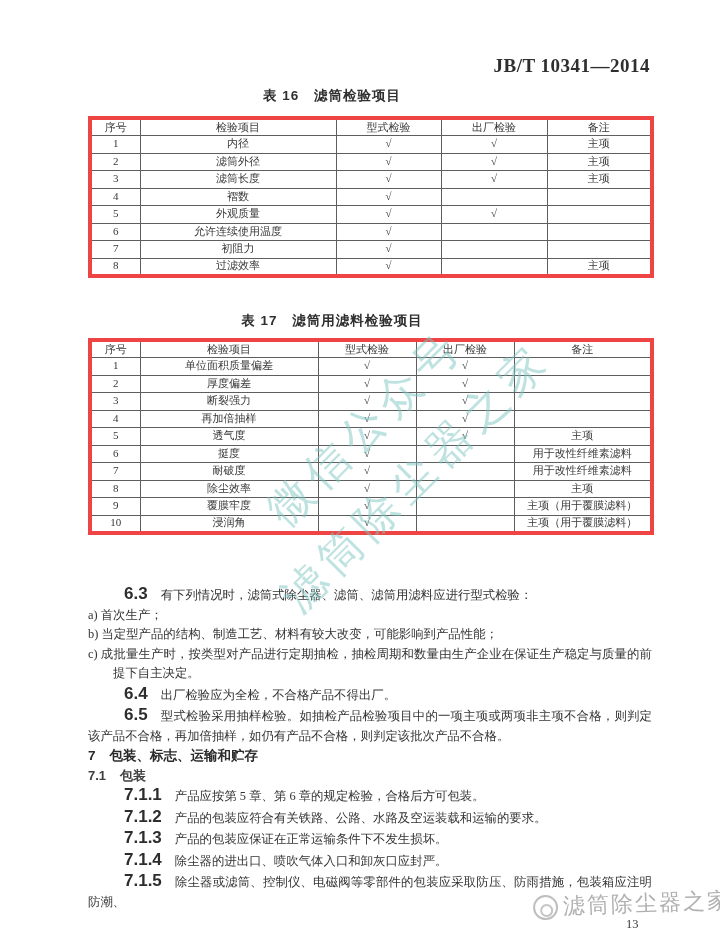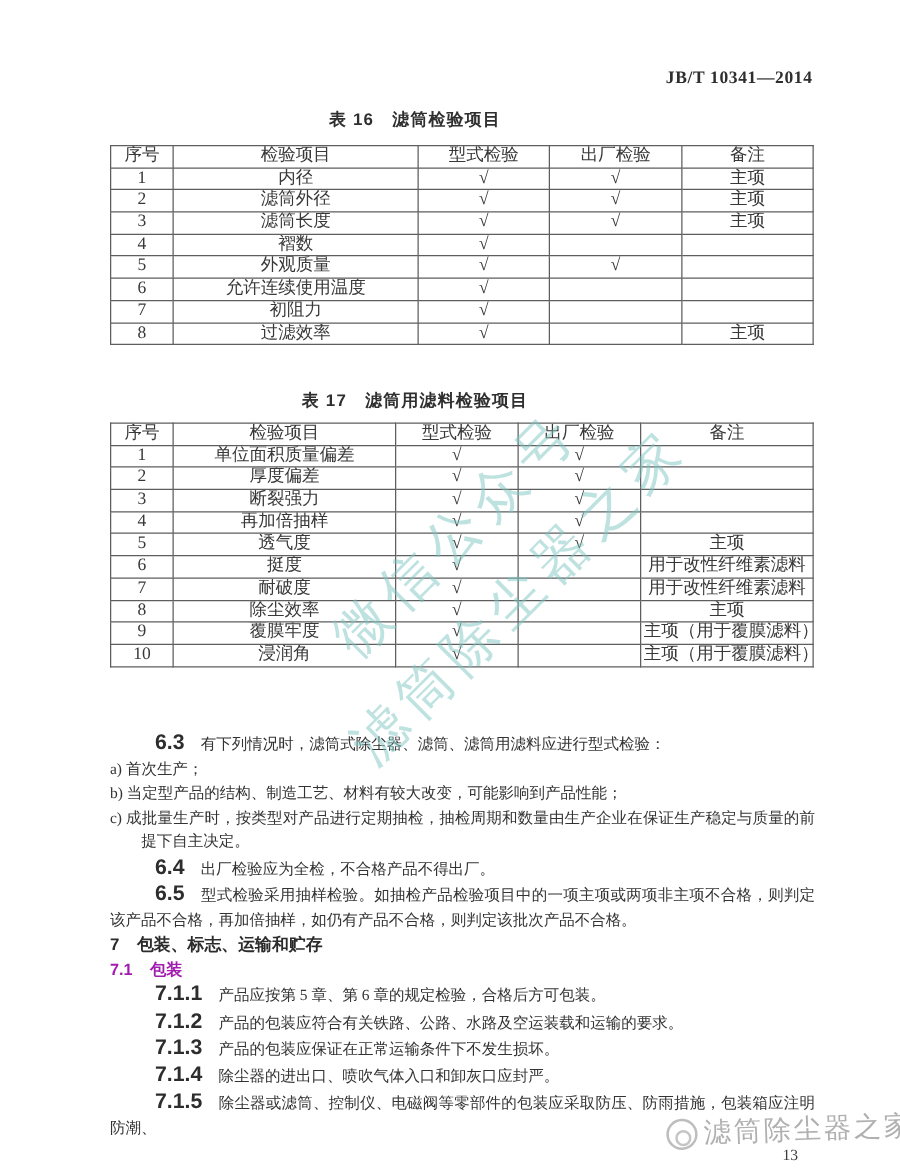--- a/index.html
+++ b/index.html
@@ -4,36 +4,36 @@
 <style>
   * { margin:0; padding:0; box-sizing:border-box; }
   html,body { background:#ffffff; }
   .page {
     position:relative; width:720px; height:941px; margin:0 auto;
     background:#ffffff; overflow:hidden;
     font-family:"Liberation Serif", serif; color:#3a3a3a;
   }
   .std-header {
     position:absolute; top:55px; left:0; width:650px;
-    text-align:right; font-weight:bold; font-size:14px;
+    text-align:right; font-weight:bold; font-size:19px;
     letter-spacing:0.5px; color:#2e2e2e;
     font-family:"Liberation Serif", serif;
   }
   .tbl-caption {
     position:absolute; left:0; width:664px; text-align:center;
     font-family:"Liberation Sans", sans-serif;
     font-weight:bold; font-size:13.5px; color:#2f2f2f; letter-spacing:1px;
   }
   .cap16 { top:87px; }
   .cap17 { top:312px; }
   table.stdtbl {
     position:absolute; left:88px; width:562px;
     border-collapse:collapse; table-layout:fixed;
-    font-size:14px; color:#383838;
-    border:1px solid #ef4444;
+    font-size:11px; color:#383838;
+    border:4px solid #ef4444;
   }
   .t16 { top:116px; }
   .t17 { top:338px; }
   table.stdtbl th, table.stdtbl td {
     border:1px solid #5e5e5e; text-align:center; vertical-align:middle;
     height:17.5px; line-height:1.05; font-weight:normal; padding:1px 2px;
     overflow:hidden; white-space:nowrap;
   }
   .t16 col.c0{width:50px} .t16 col.c1{width:196px} .t16 col.c2{width:105px} .t16 col.c3{width:106px} .t16 col.c4{width:105px}
   .t17 col.c0{width:50px} .t17 col.c1{width:178px} .t17 col.c2{width:98px}  .t17 col.c3{width:98px}  .t17 col.c4{width:138px}
@@ -48,21 +48,21 @@
     font-size:17px; margin-right:13px; color:#2d2d2d;margin-left:36px;
   }
   .abc { margin-left:22px; padding-left:25px; text-indent:-25px; }
   .sec-h1 {
     margin-top:17px; font-family:"Liberation Sans", sans-serif;
     font-weight:bold; font-size:13.5px; color:#2b2b2b;
   }
   .sec-h1 .hnum, .sec-h2 .hnum { margin-right:14px; }
   .sec-h2 {
     margin-top:17px; font-family:"Liberation Sans", sans-serif;
-    font-weight:bold; font-size:13px; color:#a21caf;
+    font-weight:bold; font-size:13px; color:#404040;
   }
   .first-clause { margin-top:10px; }
   
   .wm-diagonal {
     position:absolute; left:150px; top:272px; width:480px; height:360px;
     display:flex; flex-direction:column; align-items:center; justify-content:center;
     transform:rotate(-45deg); pointer-events:none; opacity:0.5;
   }
   .wm-line {
     font-family:"Liberation Sans", sans-serif;

